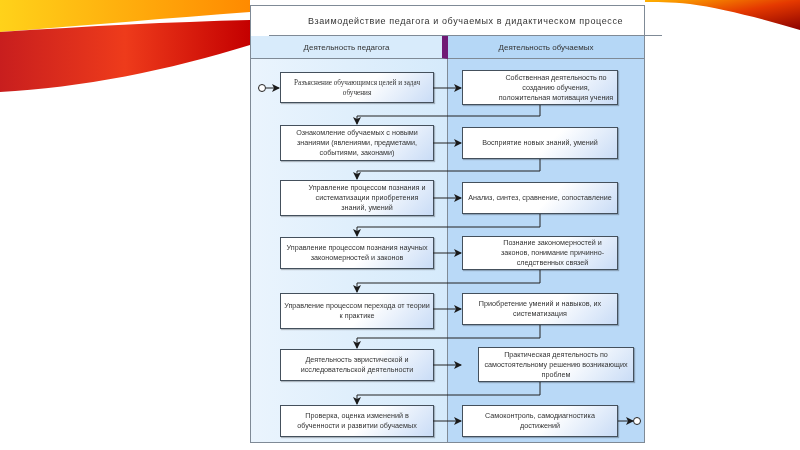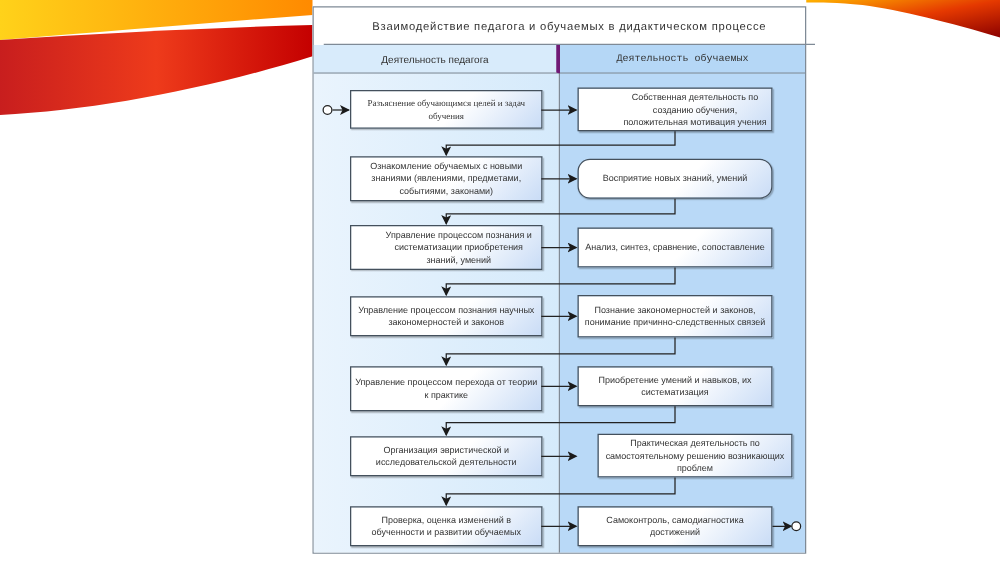--- a/index.html
+++ b/index.html
@@ -1,27 +1,27 @@
 <!DOCTYPE html>
 <html><head>
 <meta charset="utf-8">
 <style>
   html, body { margin:0; padding:0; }
   body { width:800px; height:450px; position:relative; overflow:hidden; background:#ffffff;
          font-family:"Liberation Sans", sans-serif; }
   .deco { position:absolute; left:0; top:0; width:800px; height:450px; }
   .frame { position:absolute; left:250px; top:5px; width:395px; height:438px;
            border:1px solid #7f8a96; box-sizing:border-box; background:#fff; }
-  .title { position:absolute; left:8px; top:0; width:100%; height:30px; border-bottom:1px solid #7f8a96;
+  .title { position:absolute; left:18px; top:0; width:100%; height:30px; border-bottom:1px solid #7f8a96;
            box-sizing:border-box; display:flex; align-items:center; justify-content:center;
            font-size:9px; color:#333; letter-spacing:0.6px; }
   .hdr { position:absolute; top:30px; height:23px; border-bottom:1px solid #7f8a96; box-sizing:border-box;
          display:flex; align-items:center; justify-content:center; font-size:8px; color:#333; }
-  .hdr.left { left:0; width:197px; background:#d8ebfb; border-right:3px solid #701a75; }
-  .hdr.right { left:197px; width:196px; background:#b5d7f6;font-family:Liberation Mono, monospace; }
+  .hdr.left { left:0; width:197px; background:#d8ebfb; border-right:6px solid #701a75; }
+  .hdr.right { left:197px; width:196px; background:#b5d7f6; }
   .lane { position:absolute; top:53px; bottom:0; }
   .lane.left { left:0; width:197px; background:linear-gradient(90deg,#eaf4fd,#d5eafb); border-right:1px solid #7f8a96; box-sizing:border-box; }
   .lane.right { left:197px; width:196px; background:#b9d9f7; }
   .box { position:absolute; width:154px; border:1px solid #44505c; box-sizing:border-box;
          background:linear-gradient(135deg,#ffffff 0%,#ffffff 55%,#c9dcf6 100%);
          display:flex; align-items:center; justify-content:center; text-align:center;
          font-size:7.2px; line-height:10px; color:#333; padding:1px 3px; box-shadow:1px 1px 1px rgba(0,0,0,0.25); }
   .box.l { left:280px; }
   .box.r { left:462px; width:156px; }
   svg.conn { position:absolute; left:0; top:0; width:800px; height:450px; pointer-events:none; }
@@ -56,32 +56,32 @@
   <div class="hdr left">Деятельность педагога</div>
   <div class="hdr right">Деятельность обучаемых</div>
   <div class="lane left"></div>
   <div class="lane right"></div>
 </div>
 
 <div class="box l" style="top:72px;height:31px;font-family:Liberation Serif, serif;">Разъяснение обучающимся целей и задач обучения</div>
 <div class="box r" style="top:70px;height:35px;padding-left:35px;">Собственная деятельность по созданию обучения, положительная мотивация учения</div>
 
 <div class="box l" style="top:125px;height:36px;">Ознакомление обучаемых с новыми знаниями (явлениями, предметами, событиями, законами)</div>
-<div class="box r" style="top:127px;height:32px;border-radius:10px;">Восприятие новых знаний, умений</div>
+<div class="box r" style="top:127px;height:32px;">Восприятие новых знаний, умений</div>
 
 <div class="box l" style="top:180px;height:36px;padding-left:23px;">Управление процессом познания и систематизации приобретения знаний, умений</div>
 <div class="box r" style="top:182px;height:32px;">Анализ, синтез, сравнение, сопоставление</div>
 
 <div class="box l" style="top:237px;height:32px;">Управление процессом познания научных закономерностей и законов</div>
-<div class="box r" style="top:236px;height:34px;">Познание закономерностей и законов, понимание причинно-следственных связей</div>
+<div class="box r" style="top:236px;height:34px;padding-left:28px;">Познание закономерностей и законов, понимание причинно-следственных связей</div>
 
 <div class="box l" style="top:293px;height:36px;">Управление процессом перехода от теории к практике</div>
 <div class="box r" style="top:293px;height:32px;">Приобретение умений и навыков, их систематизация</div>
 
-<div class="box l" style="top:349px;height:32px;">Организация эвристической и исследовательской деятельности</div>
+<div class="box l" style="top:349px;height:32px;">Деятельность эвристической и исследовательской деятельности</div>
 <div class="box r" style="top:347px;height:35px;margin-left:16px;">Практическая деятельность по самостоятельному решению возникающих проблем</div>
 
 <div class="box l" style="top:405px;height:32px;">Проверка, оценка изменений в обученности и развитии обучаемых</div>
 <div class="box r" style="top:405px;height:32px;">Самоконтроль, самодиагностика достижений</div>
 
 <svg class="conn" viewBox="0 0 800 450">
   <defs>
     <marker id="ah" markerWidth="8" markerHeight="8" refX="7" refY="4" orient="auto" markerUnits="userSpaceOnUse">
       <path d="M0,0 L8,4 L0,8 L2,4 Z" fill="#1a1a1a"></path>
     </marker>

